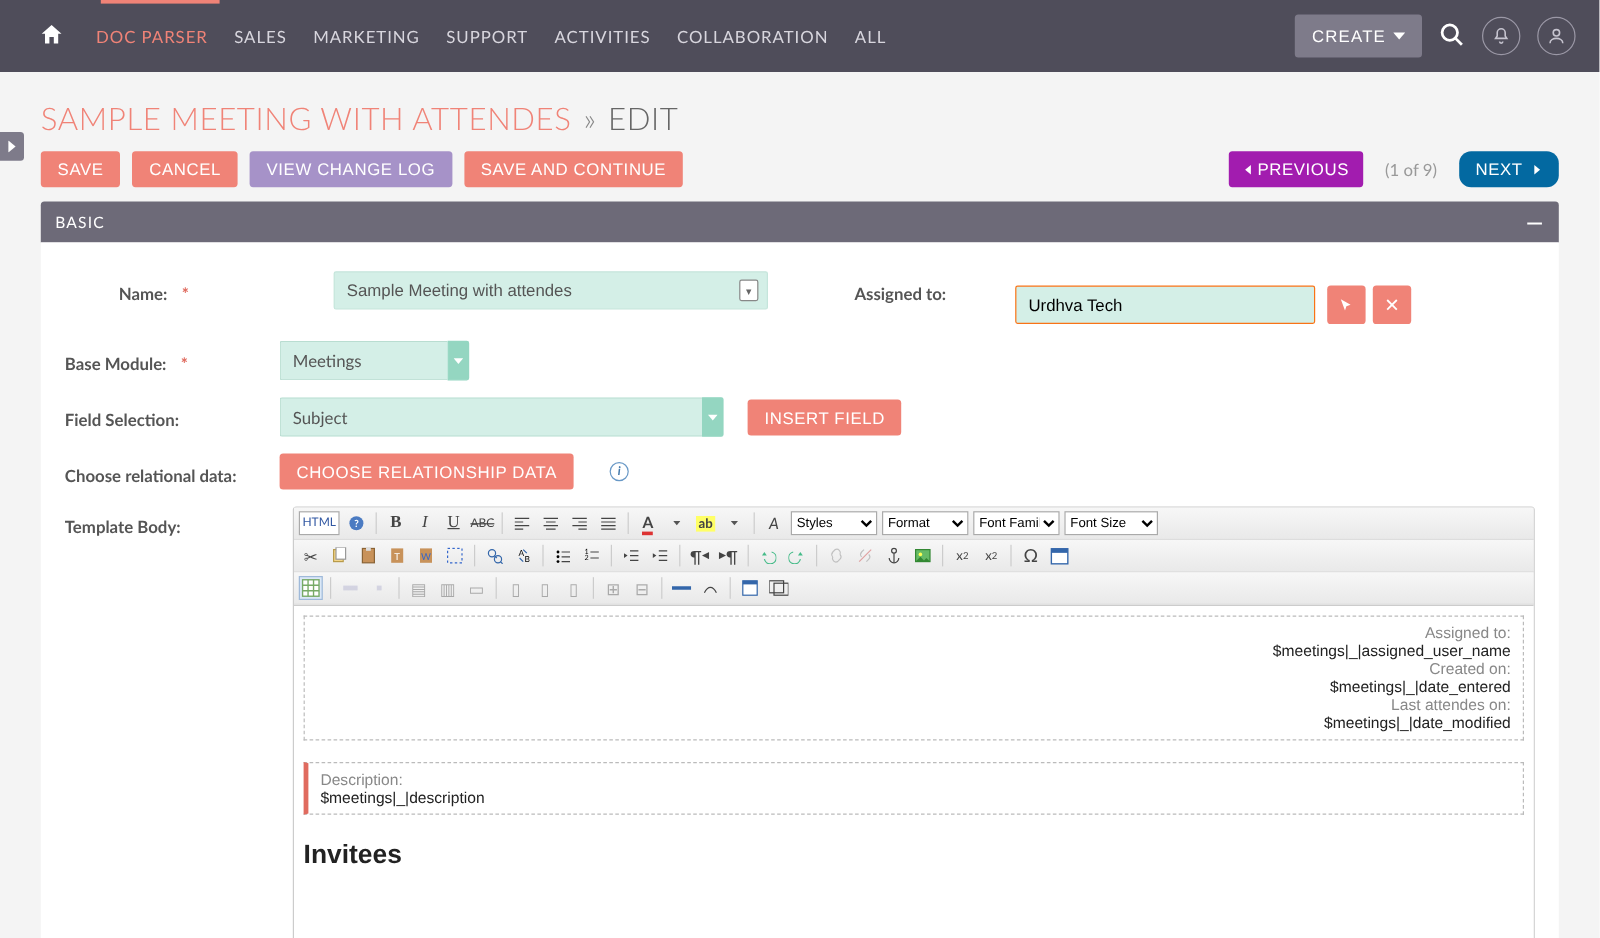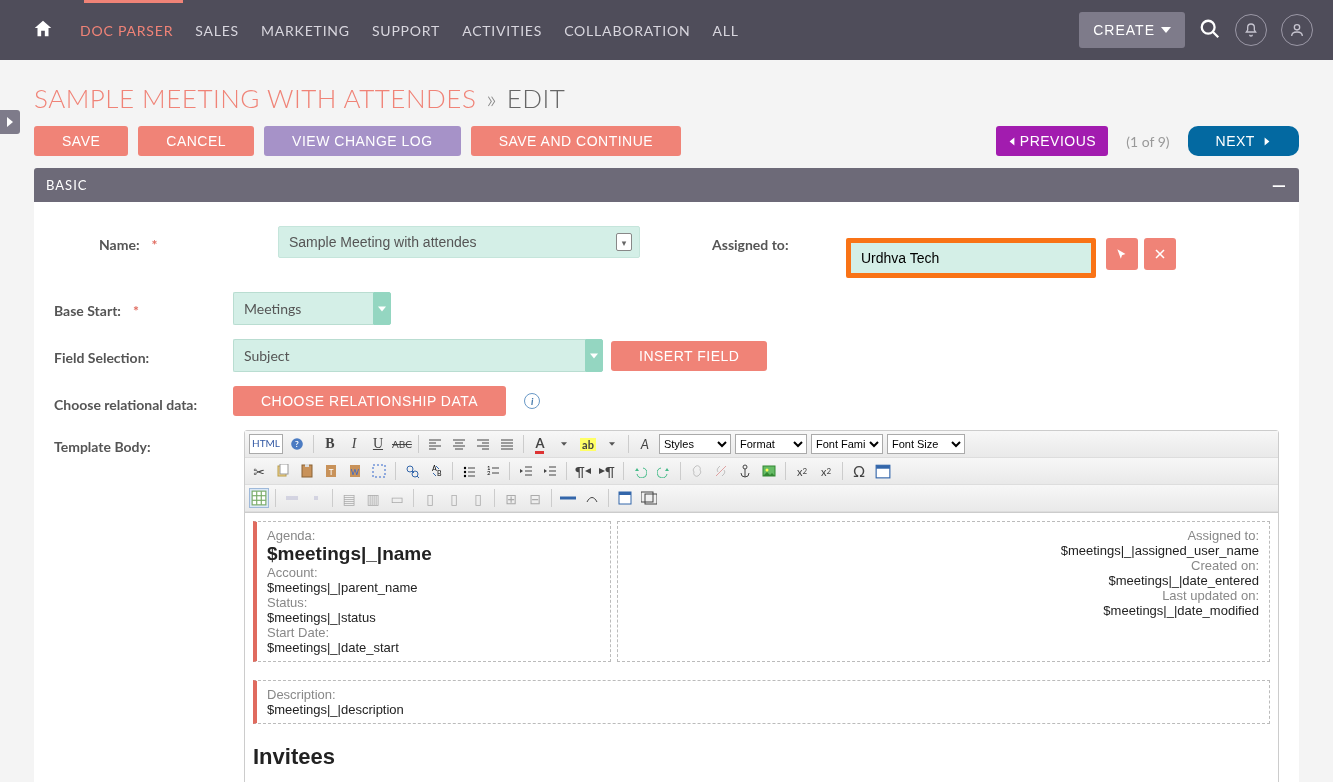--- a/index.html
+++ b/index.html
@@ -76,21 +76,21 @@
   .page-head .edit { color: #666; font-size: 26px; font-weight: 300; letter-spacing: 0.5px; }
   
   .action-bar {
     display: flex;
     align-items: center;
     padding: 0 34px 12px;
     gap: 10px;
   }
   .btn {
     border: none;
-    padding: 7px 28px;
+    padding: 7px 14px;
     font-size: 14px;
     letter-spacing: 0.5px;
     color: #fff;
     border-radius: 3px;
     cursor: pointer;
   }
   .btn-salmon { background: #f08377; }
   .btn-purple { background: #a692c8; }
   .btn-gray { background: #0369a1; border-radius: 10px; }
   .btn-gray-dark { background: #a21caf; border-radius: 3px; padding: 7px 12px; }
@@ -132,21 +132,21 @@
     background: #d4efe7;
     border: 1px solid #c5e5db;
     padding: 7px 10px;
     font-size: 14px;
     color: #555;
     border-radius: 2px;
   }
   .input-assigned {
     width: 250px;
     background: #d4efe7;
-    border: 5px solid #f97316;
+    border: 1px solid #f97316;
     padding: 7px 10px;
     font-size: 14px;
     border-radius: 2px;
   }
   .input-with-marker { position: relative; }
   .input-marker {
     position: absolute; right: 8px; top: 50%; transform: translateY(-50%);
     width: 16px; height: 18px; border: 1px solid #888; border-radius: 2px;
     display:flex; align-items:center; justify-content:center; font-size:9px; color:#666;
     background:#fff;
@@ -168,21 +168,21 @@
   }
   .select-btn {
     width: 18px;
     background: #94d6c1;
     border: 1px solid #94d6c1;
     border-radius: 0 2px 2px 0;
     display: flex; align-items: center; justify-content: center;
     cursor: pointer;
   }
   .select-btn svg { fill: #fff; }
-  .inline-btn-row { display:flex; align-items:center; gap: 8px;}
+  .inline-btn-row { display:flex; align-items:center; gap: 20px;}
   .assigned-actions { display:flex; gap:6px; margin-left:10px;}
   .icon-btn-sq {
     width: 32px; height: 32px;
     background: #f08377; border:none; border-radius:3px;
     display:flex; align-items:center; justify-content:center;
     color:#fff; cursor:pointer;
   }
   .info-bubble {
     width:16px; height:16px; border:1px solid #6898c6; border-radius:50%;
     display:inline-flex; align-items:center; justify-content:center;
@@ -370,21 +370,21 @@
                   <line x1="20" y1="4" x2="4" y2="20"></line>
                 </svg>
             </button>
           </div>
         </div>
       </div>
     </div>
 
     <div class="form-row">
       <div class="label">
-        <span>Base Start:</span><span class="req">*</span>
+        <span>Base Module:</span><span class="req">*</span>
       </div>
       <div class="select-wrap">
         <div class="select-display">Meetings</div>
         <div class="select-btn">
           <svg width="8" height="8" viewBox="0 0 10 10">
               <path d="M0 2l5 6 5-6z"></path>
             </svg>
         </div>
       </div>
     </div>
@@ -708,40 +708,28 @@
                 <svg width="16" height="14" viewBox="0 0 16 14">
                   <rect x="0" y="1" width="12" height="10" fill="none" stroke="#444"></rect>
                   <rect x="4" y="3" width="12" height="10" fill="none" stroke="#444"></rect>
                 </svg>
               </span>
           </div>
 
           <div class="editor-body">
             <div class="editor-content">
               <div class="doc-cols">
-                <div class="doc-box narrow">
-                  <div class="doc-col-l">
-                    <div class="doc-label">Agenda:</div>
-                    <div class="doc-val-big">$meetings|_|name</div>
-                    <div class="doc-label">Account:</div>
-                    <div class="doc-val">$meetings|_|parent_name</div>
-                    <div class="doc-label">Status:</div>
-                    <div class="doc-val">$meetings|_|status</div>
-                    <div class="doc-label">Start Date:</div>
-                    <div class="doc-val">$meetings|_|date_start</div>
-                  </div>
-                </div>
                 <div class="doc-box" style="flex:1; border-left:1px dashed #bbb;">
                   <div style="flex:1"></div>
                   <div class="doc-col-r">
                     <div class="doc-label">Assigned to:</div>
                     <div class="doc-val">$meetings|_|assigned_user_name</div>
                     <div class="doc-label">Created on:</div>
                     <div class="doc-val">$meetings|_|date_entered</div>
-                    <div class="doc-label">Last updated on:</div>
+                    <div class="doc-label">Last attendes on:</div>
                     <div class="doc-val">$meetings|_|date_modified</div>
                   </div>
                 </div>
               </div>
               <div class="doc-box">
                 <div>
                   <div class="doc-label">Description:</div>
                   <div class="doc-val">$meetings|_|description</div>
                 </div>
               </div>

